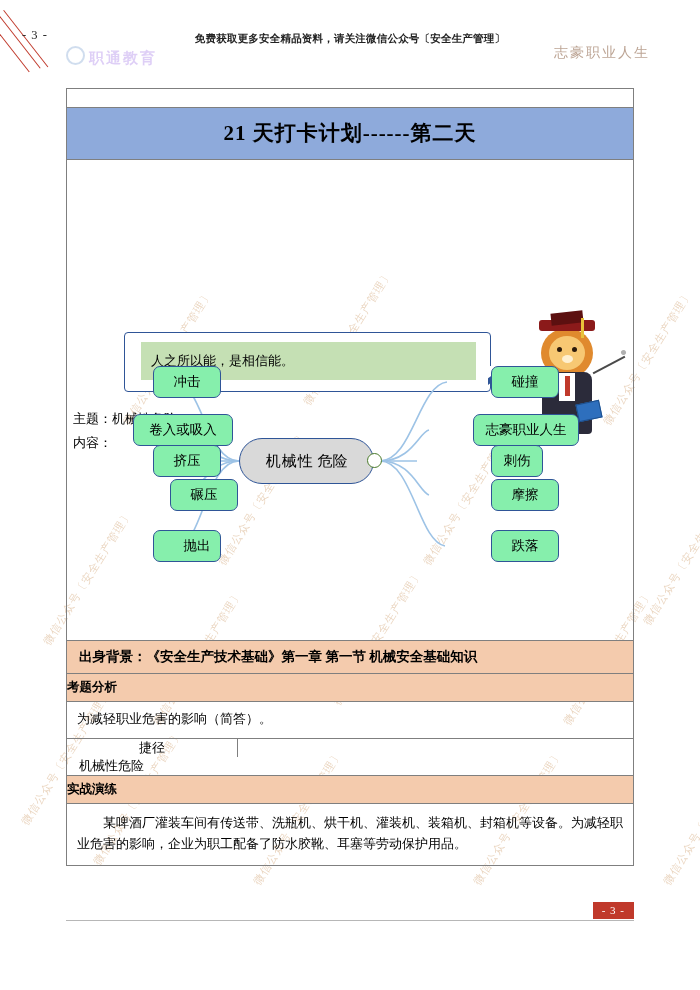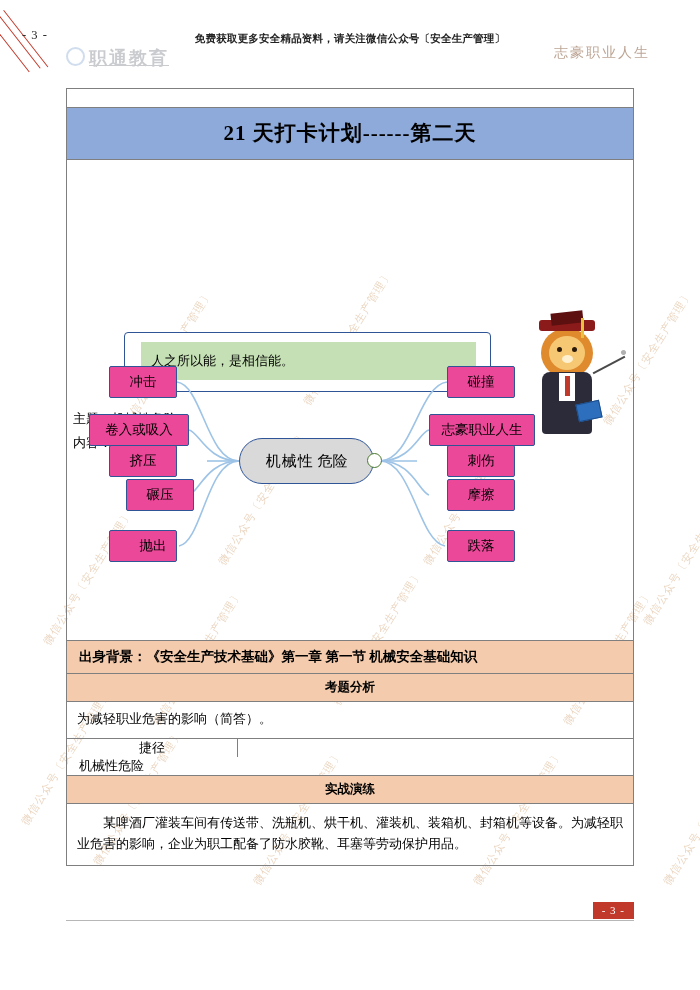--- a/index.html
+++ b/index.html
@@ -38,27 +38,26 @@
     font-weight: bold;
     letter-spacing: 0.2px;
   }
   .logo-left {
     position: absolute;
     left: 66px;
     top: 46px;
     width: 112px;
     height: 22px;
     opacity: 0.22;
-    font-size: 18px;
+    font-size: 15px;
     font-weight: bold;
-    color: #0f172a;
+    color: #6d28d9;
     letter-spacing: 2px;
     font-family: "Liberation Sans", sans-serif;
     white-space: nowrap;
-    text-decoration: underline;
   }
   .logo-left .dot {
     display: inline-block;
     width: 15px; height: 15px;
     border-radius: 50%;
     border: 2px solid #2e69b5;
     margin-right: 4px;
     vertical-align: -2px;
   }
   .logo-right {
@@ -265,30 +264,31 @@
 
   
   .mindmap {
     position: relative;
     height: 330px;
     margin-top: 150px;
   }
   .mm-node {
     position: absolute;
     border: 1.4px solid #2f5597;
-    border-radius: 2px;
-    background: #ec4899;
+    border-radius: 7px;
+    background: #86efac;
     font-size: 13.5px;
     font-family: "Liberation Serif", serif;
     color: #000;
     display: flex;
     align-items: center;
     justify-content: center;
     box-sizing: border-box;
     height: 32px;
+    margin-left: 44px;
   }
   .mm-center {
     position: absolute;
     left: 172px;
     top: 128px;
     width: 135px;
     height: 46px;
     border: 1.6px solid #2f5597;
     border-radius: 24px;
     background: #d9d9d9;
@@ -320,21 +320,20 @@
   .band-bg {
     background: #f4cbad;
     border-bottom: 1px solid #7f7f7f;
     font-weight: bold;
     font-size: 13.5px;
     font-family: "Liberation Serif", serif;
     padding: 7px 12px;
     box-sizing: border-box;
   }
   .band-center {
-    text-align: center;
     font-size: 12.5px;
     padding: 5px 0;
   }
   .plain-row {
     border-bottom: 1px solid #7f7f7f;
     font-size: 13px;
     padding: 8px 8px 10px 10px;
     box-sizing: border-box;
     font-family: "Liberation Serif", serif;
     min-height: 34px;
@@ -475,21 +474,21 @@
       </svg>
 
       <div class="mm-node" style="left:42px;top:56px;width:68px;">冲击</div>
       <div class="mm-node" style="left:22px;top:104px;width:100px;">卷入或吸入</div>
       <div class="mm-node" style="left:42px;top:135px;width:68px;">挤压</div>
       <div class="mm-node" style="left:59px;top:169px;width:68px;">碾压</div>
       <div class="mm-node" style="left:42px;top:220px;width:68px;padding-left:20px;">抛出</div>
 
       <div class="mm-node" style="left:380px;top:56px;width:68px;">碰撞</div>
       <div class="mm-node" style="left:362px;top:104px;width:106px;">志豪职业人生</div>
-      <div class="mm-node" style="left:380px;top:135px;width:68px;">刺伤</div>
+      <div class="mm-node" style="left:380px;top:135px;width:52px;">刺伤</div>
       <div class="mm-node" style="left:380px;top:169px;width:68px;">摩擦</div>
       <div class="mm-node" style="left:380px;top:220px;width:68px;">跌落</div>
 
       <div class="mm-center">
         <span class="spaced">机械性</span>&nbsp;<span>危险</span>
       </div>
       <div class="mm-dot"></div>
 
     </div>
   </div>

